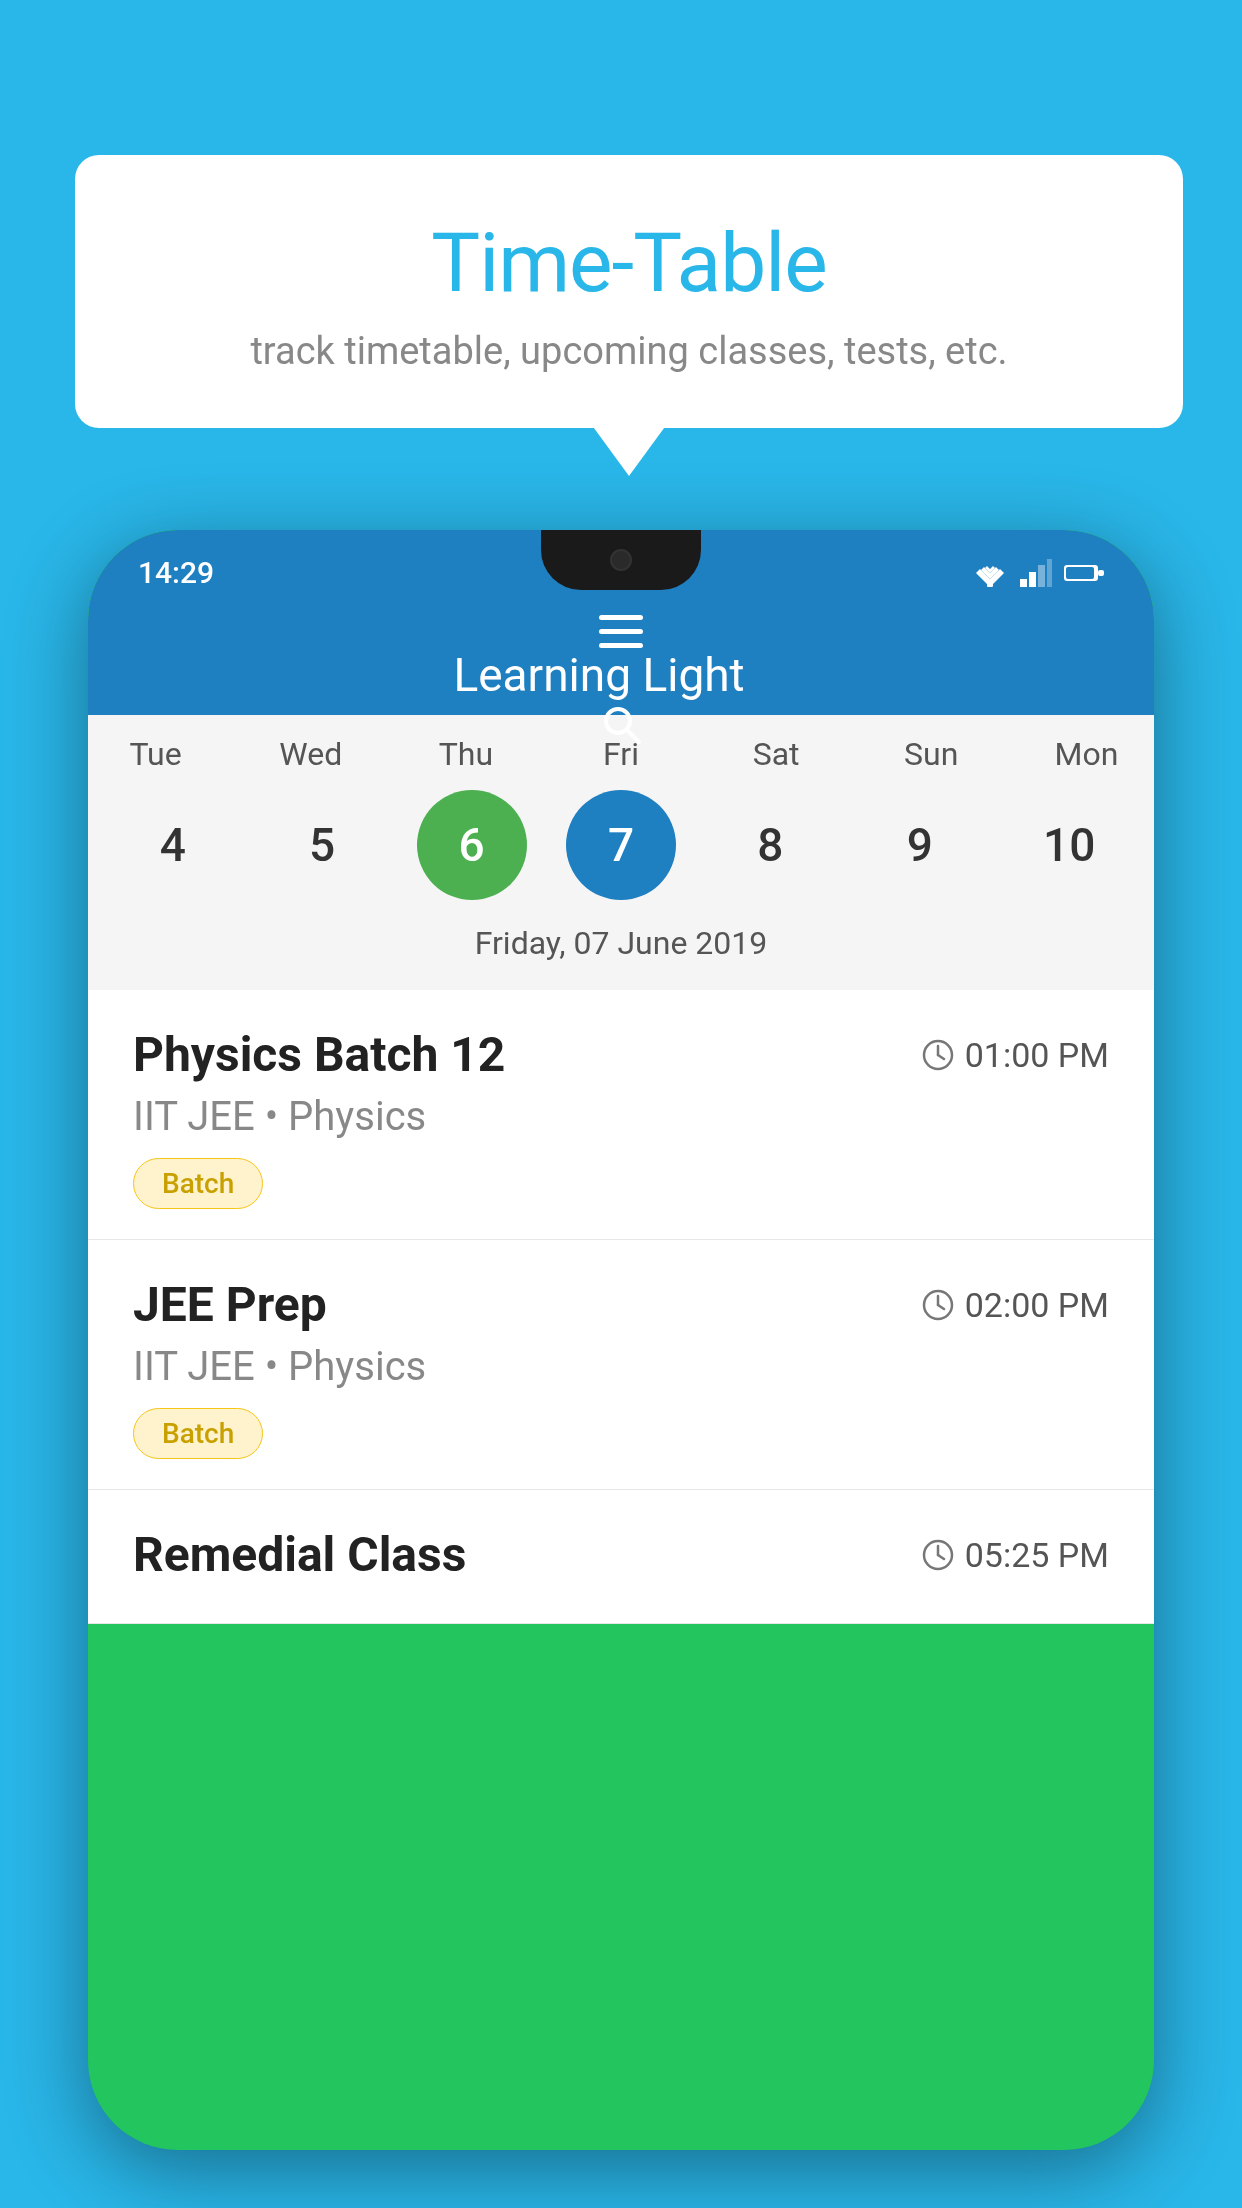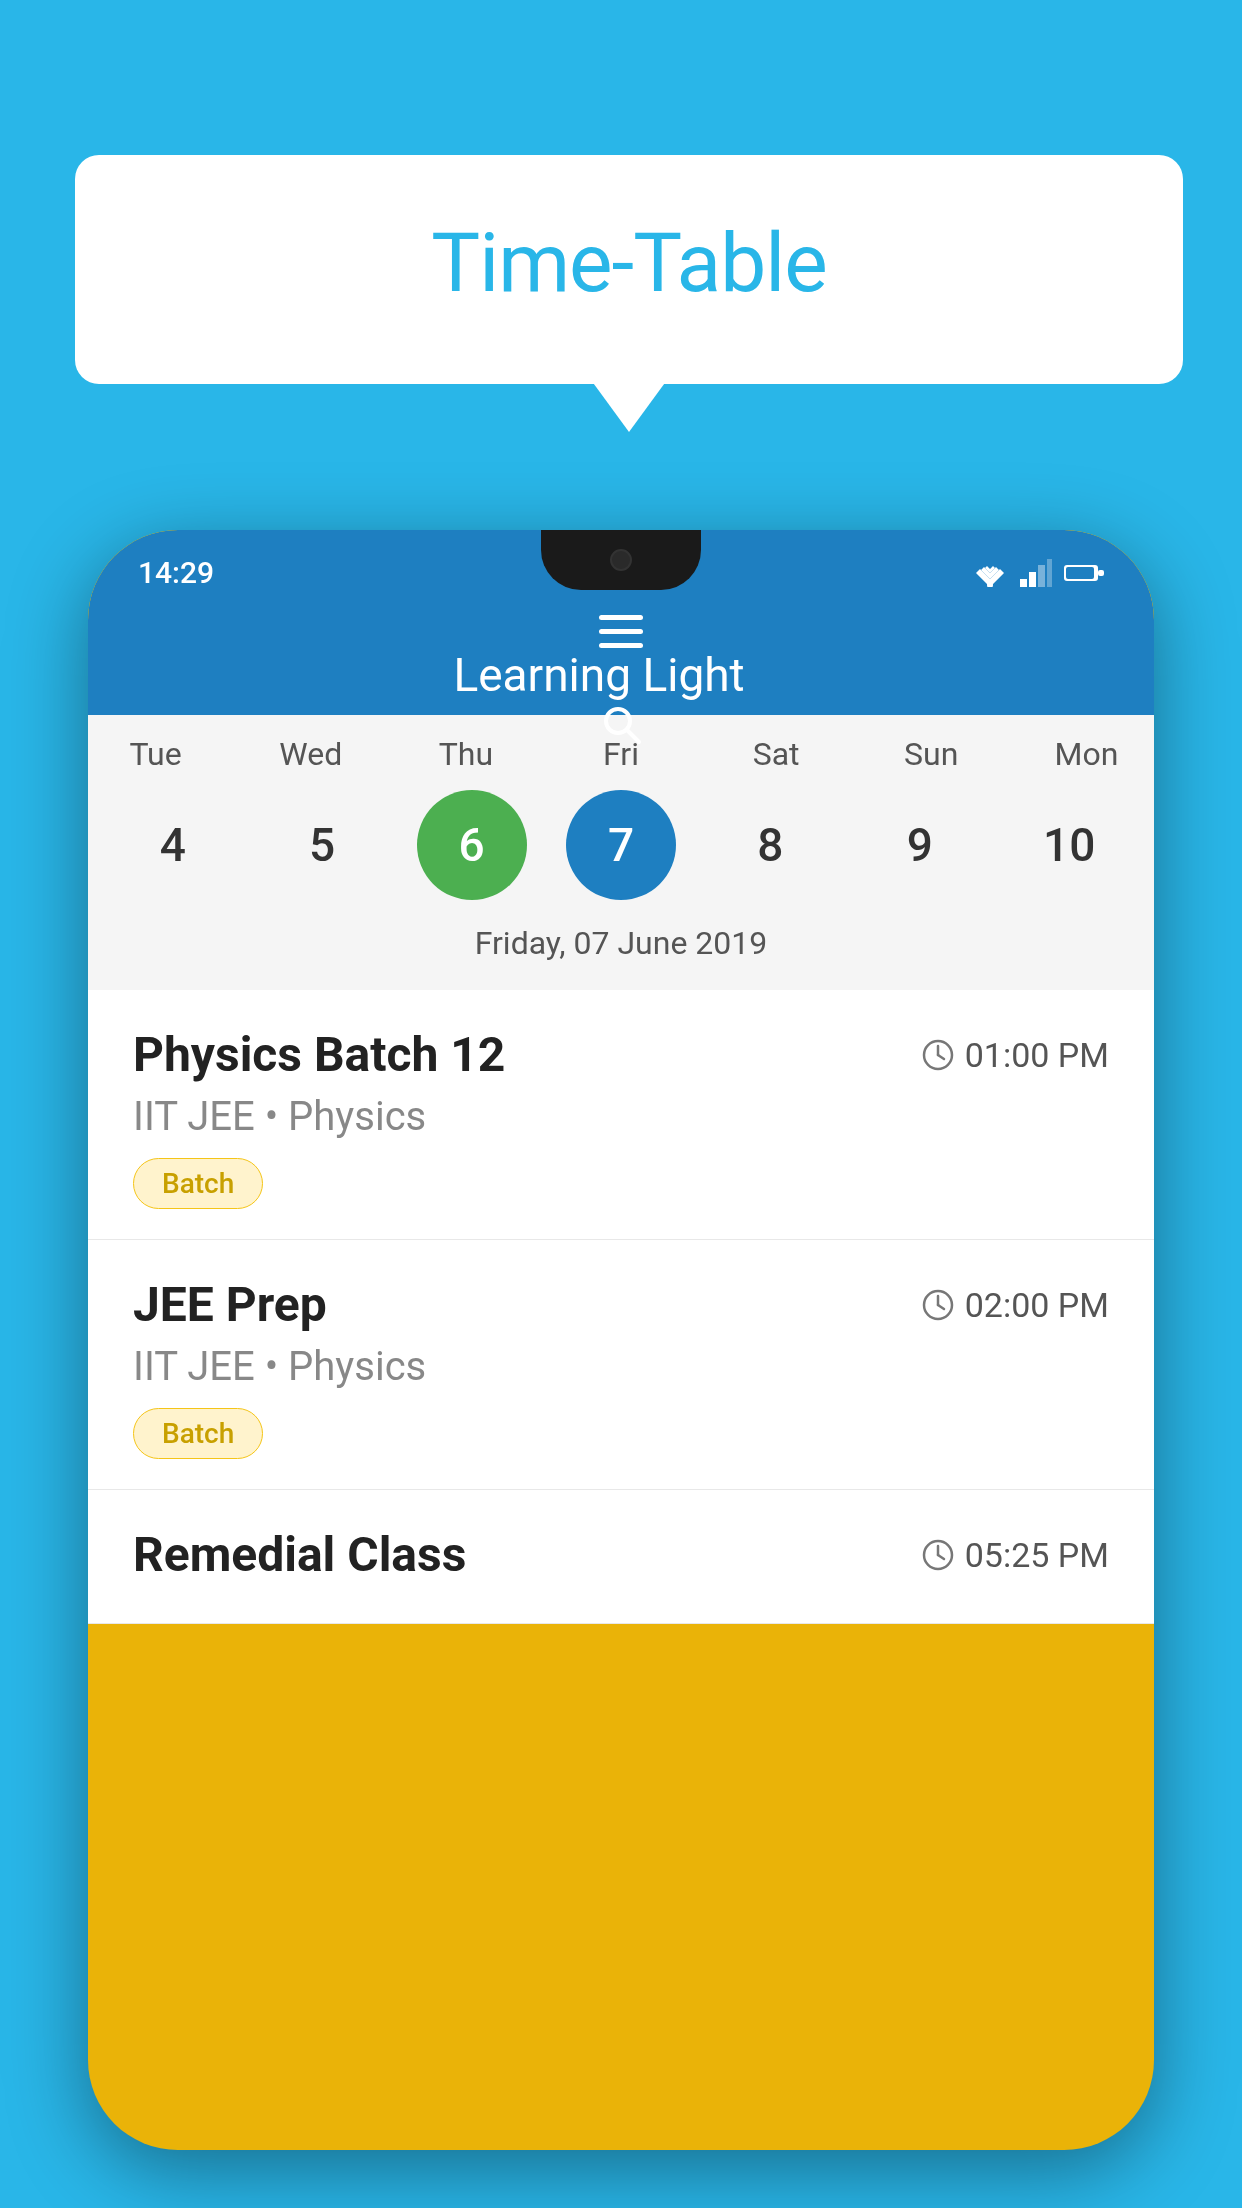--- a/index.html
+++ b/index.html
@@ -60,21 +60,21 @@
     
     .phone-wrapper {
       position: absolute;
       top: 530px;
       left: 88px;
       right: 88px;
       bottom: 0;
     }
 
     .phone-frame {
-      background: #eab308;
+      background: #22c55e;
       border-radius: 90px;
       padding: 9px;
       width: 100%;
       height: 1620px;
       position: relative;
       overflow: hidden;
       box-shadow: 0 20px 80px rgba(0,0,0,0.4);
     }
 
     
@@ -330,20 +330,21 @@
       background: #2a2a2a;
       border-radius: 4px 0 0 4px;
     }
   </style>
 </head>
 <body>
 
 <div class="speech-bubble-wrapper">
   <div class="speech-bubble">
     <div class="bubble-title">Time-Table</div>
+    <div class="bubble-subtitle">track timetable, upcoming classes, tests, etc.</div>
   </div>
 </div>
 
 <div class="phone-wrapper">
   <div class="phone-frame">
 
     <div class="phone-button-right"></div>
     <div class="phone-button-left-1"></div>
     <div class="phone-button-left-2"></div>
     <div class="phone-button-left-3"></div>

